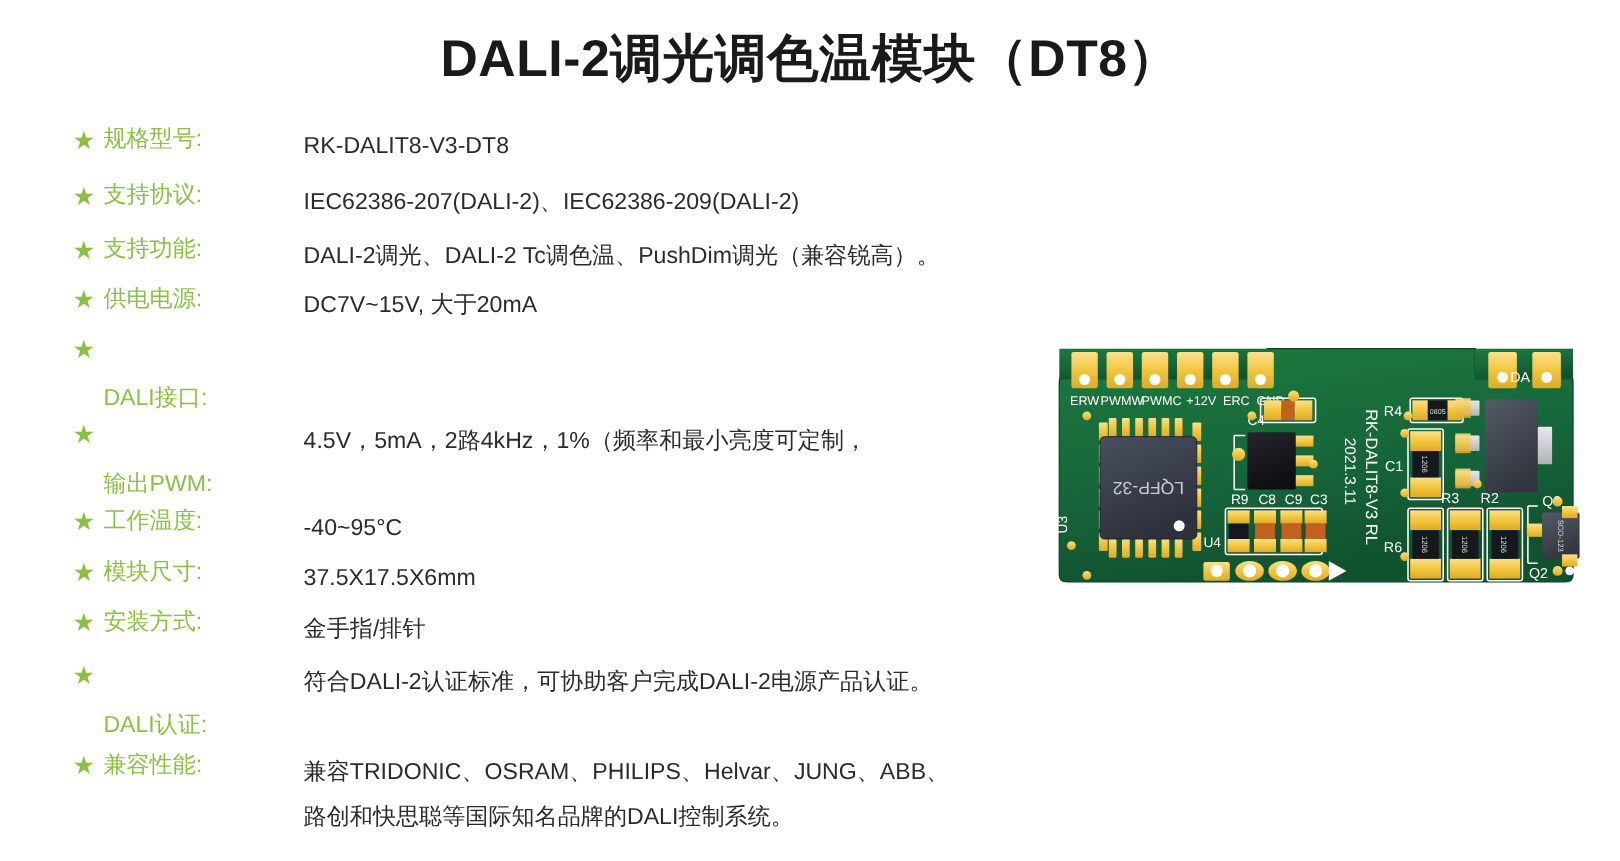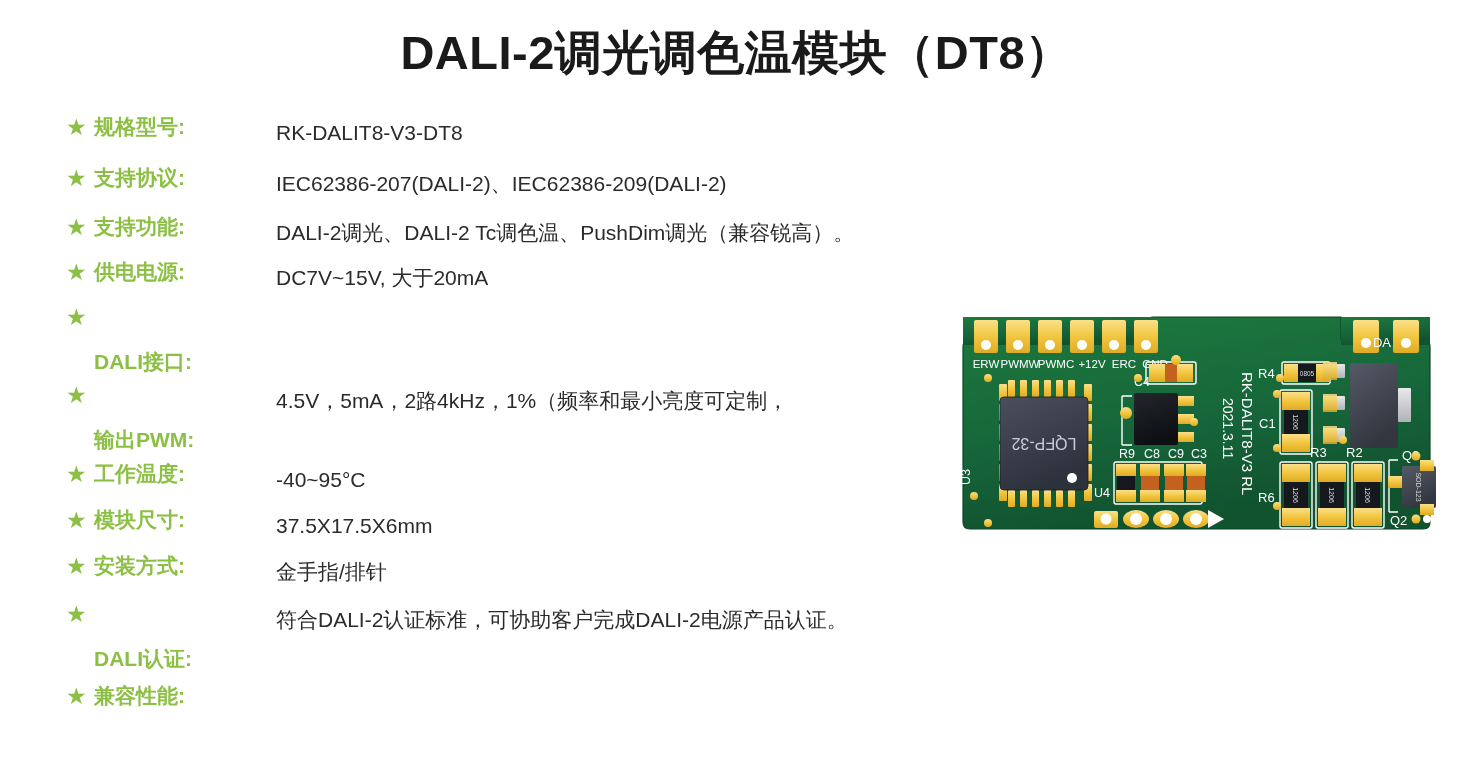--- a/index.html
+++ b/index.html
@@ -49,21 +49,21 @@
     line-height: 30px;
     font-size: 23px;
     color: #8cc044;
     text-align: left;
     user-select: none;
   }
   .spec-label {
     flex: 0 0 auto;
     width: 150px;
     font-size: 21px;
-    font-weight: bold;
+    font-weight: normal;
     color: #8cc044;
     line-height: 30px;
     white-space: nowrap;
   }
   .spec-label.wide {
     width: 150px;
     margin-top: 45px;
   }
   .spec-value {
     flex: 1 1 auto;
@@ -179,20 +179,24 @@
     <span class="star-icon">★</span>
     <span class="spec-label wide">DALI认证:</span>
     <span class="spec-value">
       <span class="vline">符合DALI-2认证标准，可协助客户完成DALI-2电源产品认证。</span>
     </span>
   </div>
 
   <div class="spec-row r-compat">
     <span class="star-icon">★</span>
     <span class="spec-label">兼容性能:</span>
+    <span class="spec-value">
+      <span class="vline">兼容TRIDONIC、OSRAM、PHILIPS、Helvar、JUNG、ABB、</span>
+      <span class="vline">路创和快思聪等国际知名品牌的DALI控制系统。</span>
+    </span>
   </div>
 
 </div>
 
 <svg id="pcb-photo" viewBox="0 0 500 250">
   <defs>
     <linearGradient id="padGrad" x1="0" y1="0" x2="0" y2="1">
       <stop offset="0%" stop-color="#fbe08a"></stop>
       <stop offset="50%" stop-color="#f2c63f"></stop>
       <stop offset="100%" stop-color="#e0ab25"></stop>

